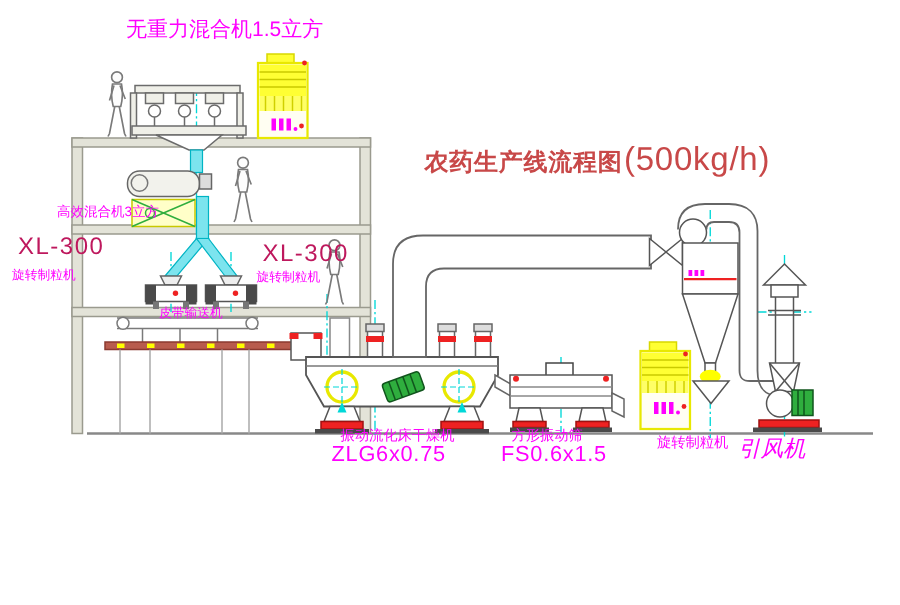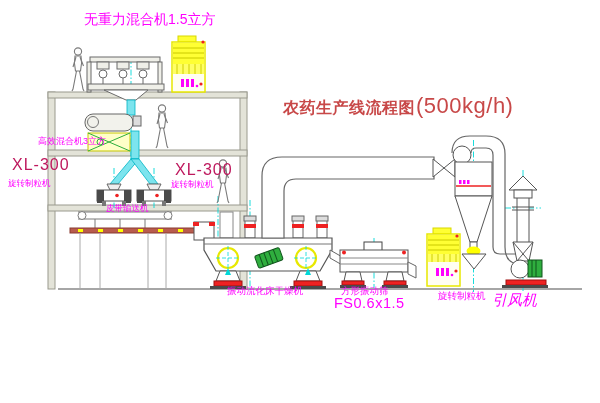--- a/index.html
+++ b/index.html
@@ -314,20 +314,21 @@
 
 <div class="lbl-big" style="left:12px;top:156px;">XL-300</div>
 <div class="lbl" style="left:8px;top:179px;font-size:8.5px;">旋转制粒机</div>
 
 <div class="lbl-big" style="left:175px;top:161px;">XL-300</div>
 <div class="lbl" style="left:171px;top:180px;font-size:8.5px;">旋转制粒机</div>
 
 <div class="lbl" style="left:106px;top:204px;font-size:8.5px;">皮带输送机</div>
 
 <div class="lbl" style="left:227px;top:286px;font-size:9.5px;">振动流化床干燥机</div>
+<div class="lbl-model" style="left:221px;top:295px;">ZLG6x0.75</div>
 
 <div class="lbl" style="left:341px;top:286px;font-size:9.5px;">方形振动筛</div>
 <div class="lbl-model" style="left:334px;top:295px;">FS0.6x1.5</div>
 
 <div class="lbl" style="left:438px;top:291px;font-size:9.5px;">旋转制粒机</div>
 <div class="lbl" style="left:492px;top:292px;font-size:15px;font-style:italic;">引风机</div>
 
 </div>
 
 </body></html>

